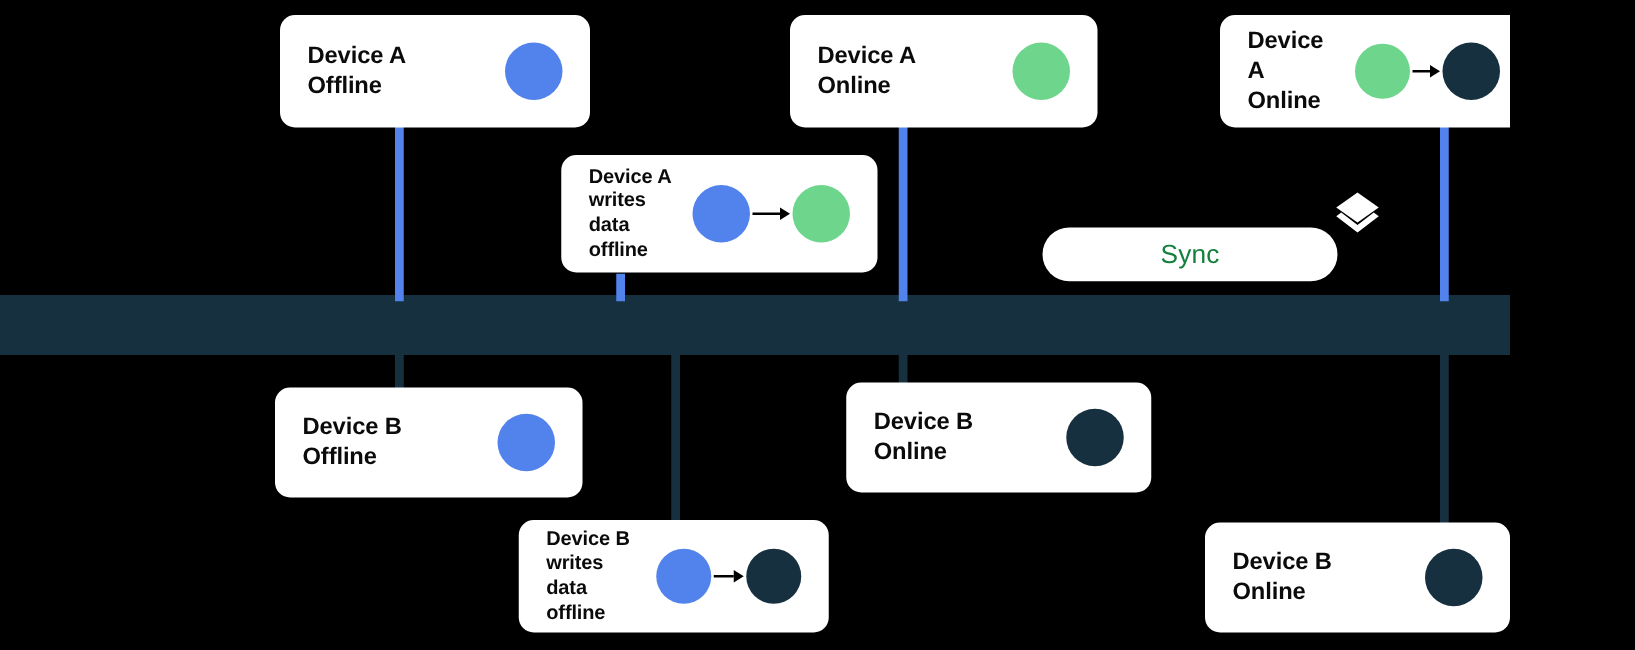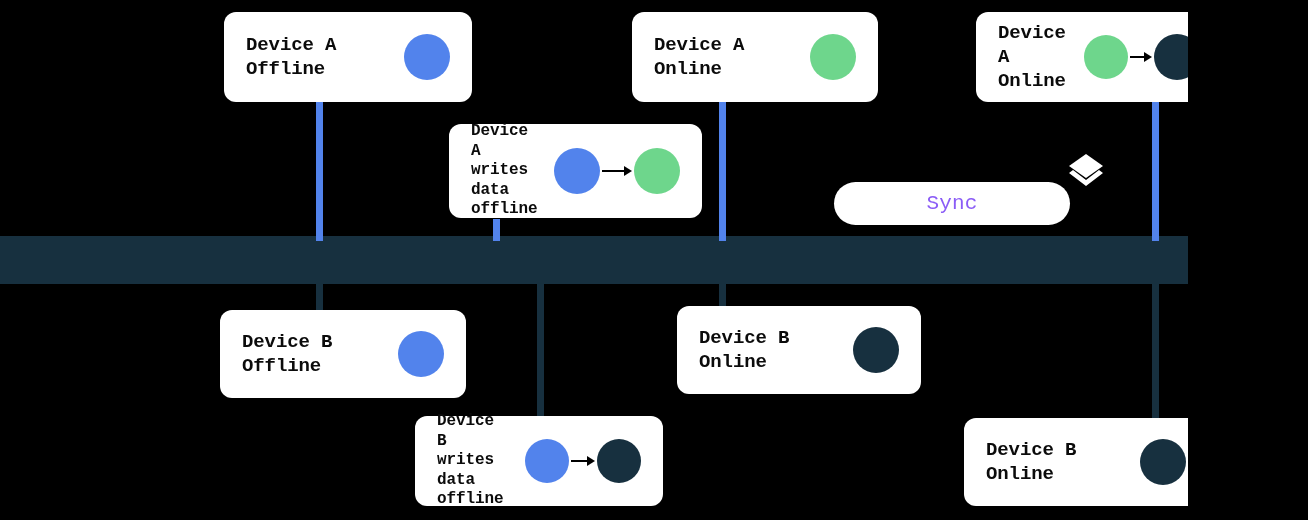--- a/index.html
+++ b/index.html
@@ -6,21 +6,22 @@
     margin: 0;
     padding: 0;
     background: #000000;
   }
   #stage {
     position: relative;
     width: 1188px;
     height: 520px;
     background: #000000;
     overflow: hidden;
-    font-family: Liberation Mono, monospace;
+    font-family: Liberation Sans, sans-serif;
+    padding-left: 20px;
   }
 
   
   .timeline-bar {
     position: absolute;
     left: 0;
     top: 236px;
     width: 1268px;
     height: 48px;
     background: #17303f;
@@ -96,21 +97,21 @@
   
   .sync-pill {
     position: absolute;
     background: #ffffff;
     border-radius: 999px;
     display: flex;
     align-items: center;
     justify-content: center;
   }
   .sync-label {
-    color: #8b5cf6;
+    color: #15803d;
     font-size: 21px;
     letter-spacing: 0.1px;
   }
   .layers-icon {
     position: absolute;
   }
 </style>
 </head>
 <body>
 

